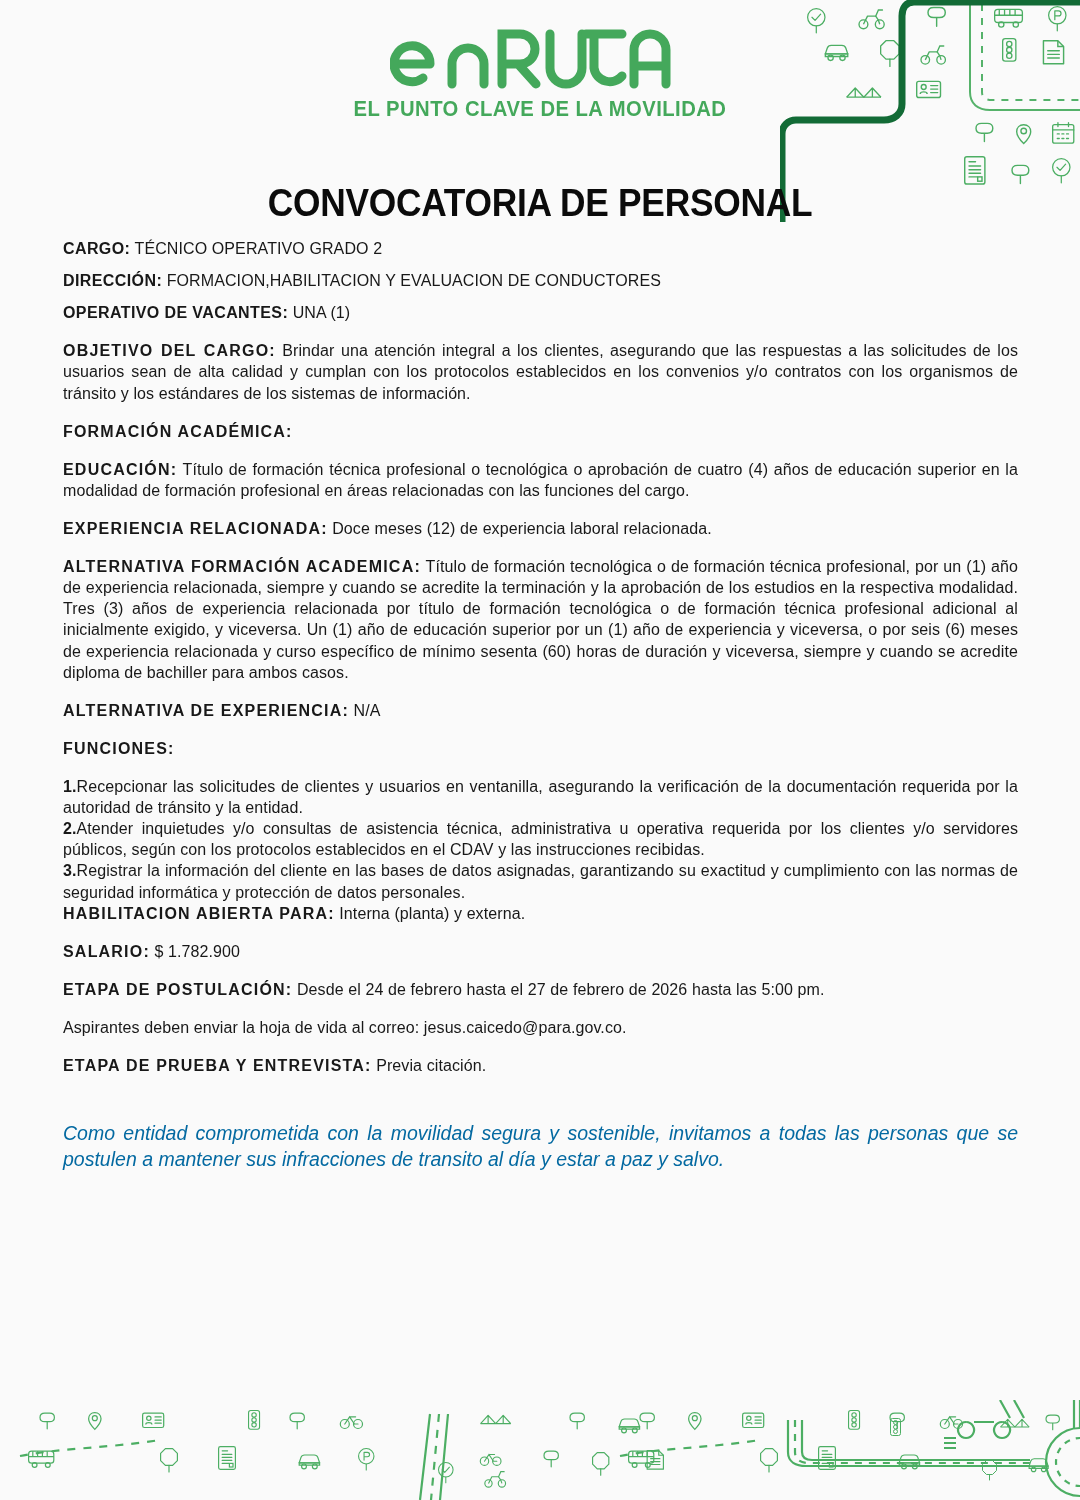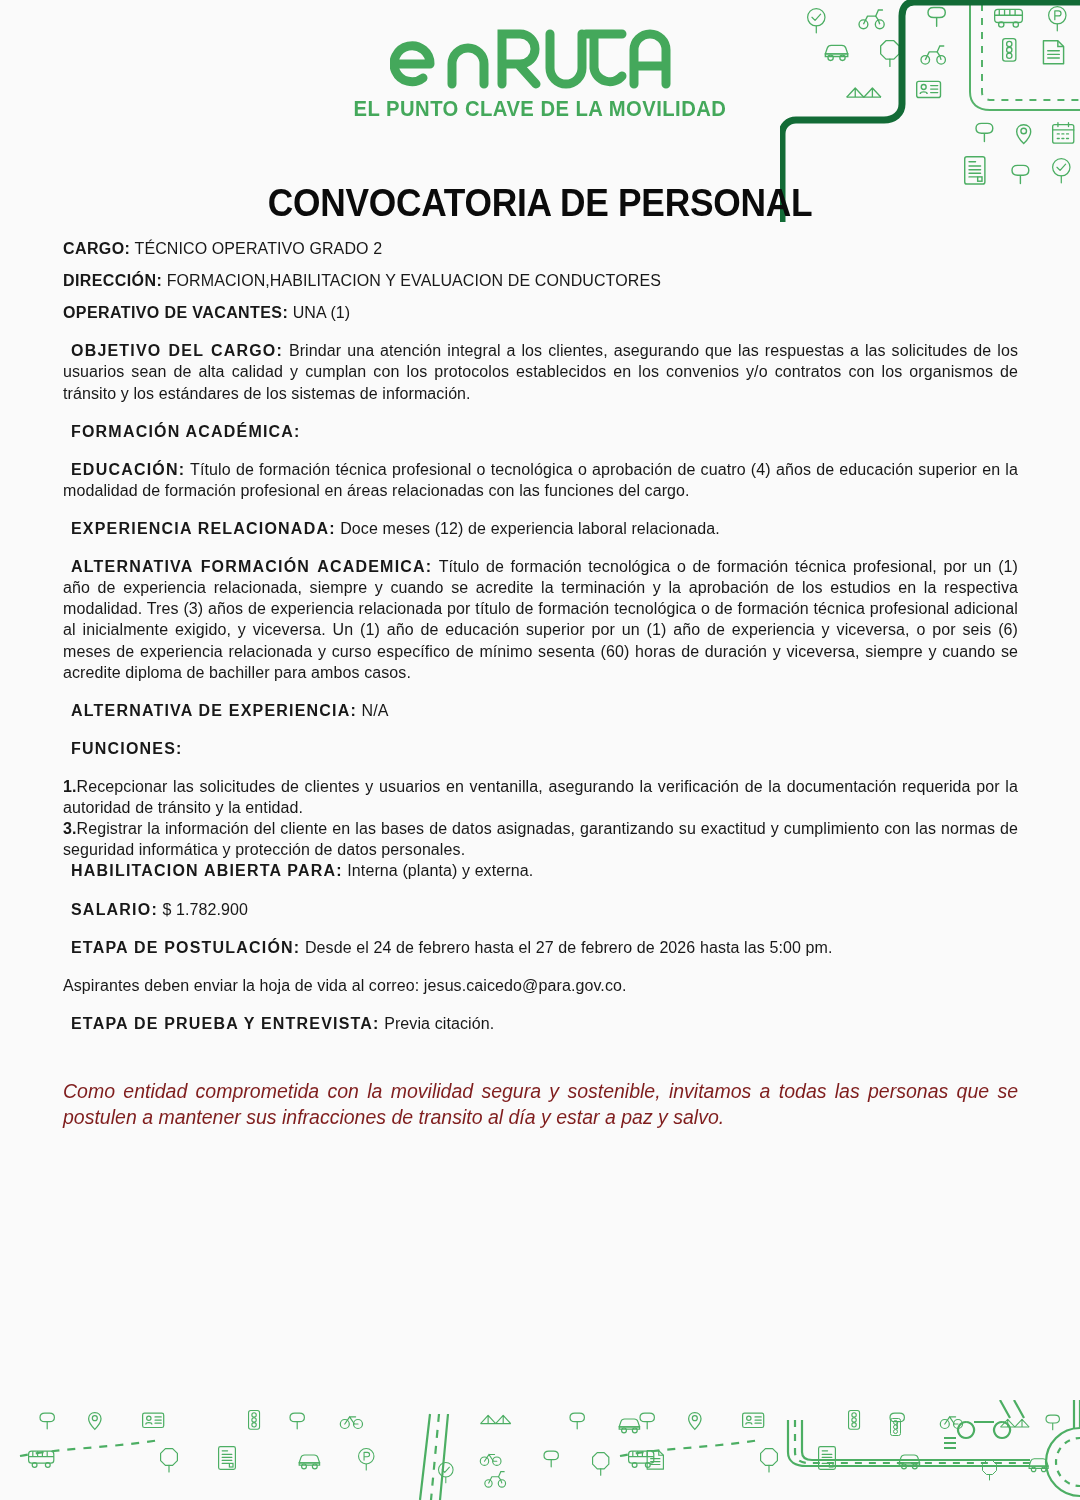--- a/index.html
+++ b/index.html
@@ -81,32 +81,32 @@
     text-justify: inter-word;
     color: #181818;
     letter-spacing: 0.1px;
   }
   .blk.tight { margin-bottom: 11px; }
   .blk.nojust { text-align: left; }
   .lbl {
     font-weight: bold;
     letter-spacing: 0.4px;
   }
-  .lbl-sp { letter-spacing: 1.2px; margin-left: 8px; }
+  .lbl-sp { letter-spacing: 1.2px; }
   .num { font-weight: bold; }
 
   .func-list .blk { margin-bottom: 0; }
 
   .closing {
     margin-top: 44px;
     font-style: italic;
     font-size: 19.5px;
     line-height: 1.34;
     text-align: justify;
-    color: #7f1d1d;
+    color: #0369a1;
   }
 
   
   #botdeco {
     position: absolute;
     left: 0;
     bottom: 0;
     width: 1080px;
     height: 100px;
     overflow: hidden;
@@ -340,20 +340,23 @@
     <span>N/A</span>
   </p>
 
   <p class="blk nojust">
     <span class="lbl lbl-sp">FUNCIONES:</span>
   </p>
 
   <div class="func-list" style="">
     <p class="blk">
       <span class="num">1.</span><span>Recepcionar las solicitudes de clientes y usuarios en ventanilla, asegurando la verificación de la documentación requerida por la autoridad de tránsito y la entidad.</span>
+    </p>
+    <p class="blk">
+      <span class="num">2.</span><span>Atender inquietudes y/o consultas de asistencia técnica, administrativa u operativa requerida por los clientes y/o servidores públicos, según con los protocolos establecidos en el CDAV y las instrucciones recibidas.</span>
     </p>
     <p class="blk">
       <span class="num">3.</span><span>Registrar la información del cliente en las bases de datos asignadas, garantizando su exactitud y cumplimiento con las normas de seguridad informática y protección de datos personales.</span>
     </p>
   </div>
 
   <p class="blk nojust">
     <span class="lbl lbl-sp">HABILITACION ABIERTA PARA:</span>
     <span>Interna (planta) y externa.</span>
   </p>

